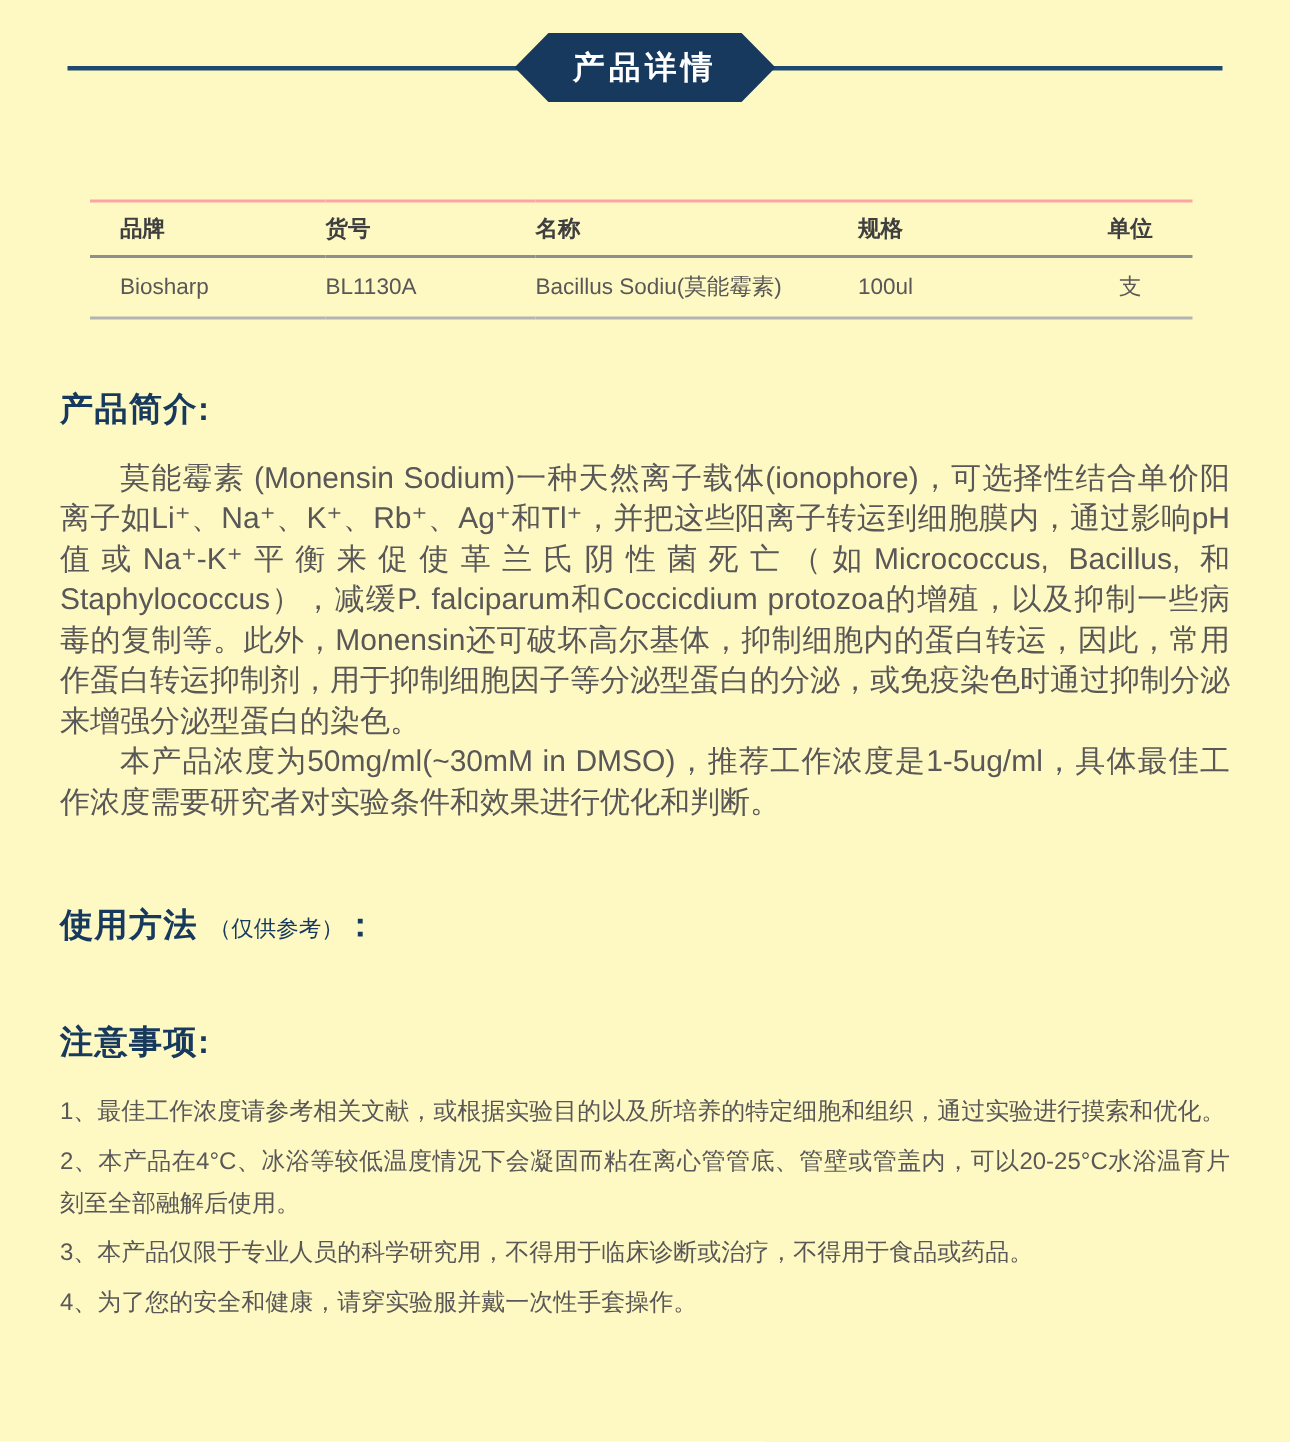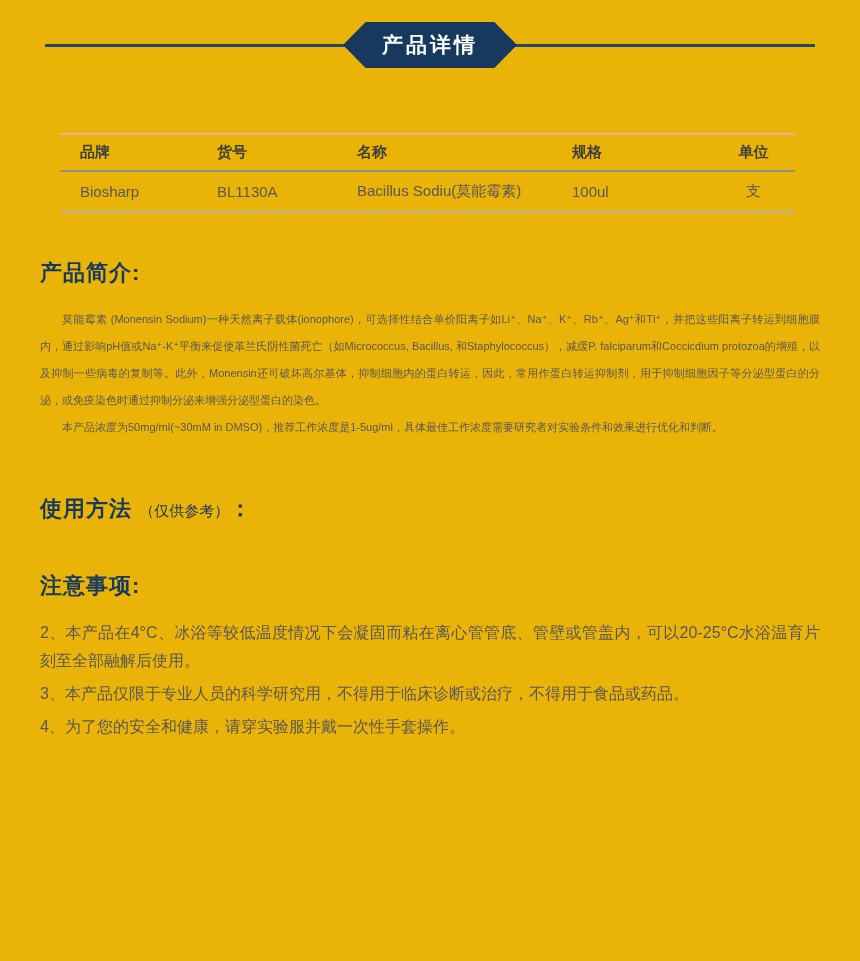--- a/index.html
+++ b/index.html
@@ -5,21 +5,21 @@
   * { margin: 0; padding: 0; box-sizing: border-box; }
   html, body { background: #ffffff; }
   body {
     font-family: "Liberation Sans", "DejaVu Sans", sans-serif;
     width: 860px;
   }
   .page {
     position: relative;
     width: 860px;
     height: 961px;
-    background: #eab308;
+    background: #fef9c3;
     overflow: hidden;
   }
 
   
   .banner-section { position: relative; height: 90px; }
   .banner-line {
     position: absolute;
     left: 45px; right: 45px; top: 44px;
     height: 3px;
     background: #1d4a6e;
@@ -83,21 +83,21 @@
     color: #16395d;
     letter-spacing: 1px;
   }
   h2.usage-heading { margin-top: 53px; margin-bottom: 3px; }
   h2 .small-note {
     font-size: 15px;
     font-weight: 400;
     letter-spacing: 0;
   }
   p.body-text {
-    font-size: 11px;
+    font-size: 20px;
     line-height: 27px;
     color: #595757;
     text-align: justify;
   }
   p.indent { text-indent: 2em; }
   p.usage-body { line-height: 30px; }
   .notes-list { list-style: none; }
   .notes-list li {
     font-size: 16px;
     line-height: 28px;
@@ -150,20 +150,21 @@
     <section>
       <h2 class="sec-heading usage-heading">
         <span>使用方法</span>
         <span class="small-note">（仅供参考）</span><span>：</span>
       </h2>
     </section>
 
     <section>
       <h2 class="sec-heading">注意事项:</h2>
       <ul class="notes-list">
+        <li>1、最佳工作浓度请参考相关文献，或根据实验目的以及所培养的特定细胞和组织，通过实验进行摸索和优化。</li>
         <li>2、本产品在4°C、冰浴等较低温度情况下会凝固而粘在离心管管底、管壁或管盖内，可以20-25°C水浴温育片刻至全部融解后使用。</li>
         <li>3、本产品仅限于专业人员的科学研究用，不得用于临床诊断或治疗，不得用于食品或药品。</li>
         <li>4、为了您的安全和健康，请穿实验服并戴一次性手套操作。</li>
       </ul>
     </section>
 
   </div>
 </div>
 
 </body></html>

